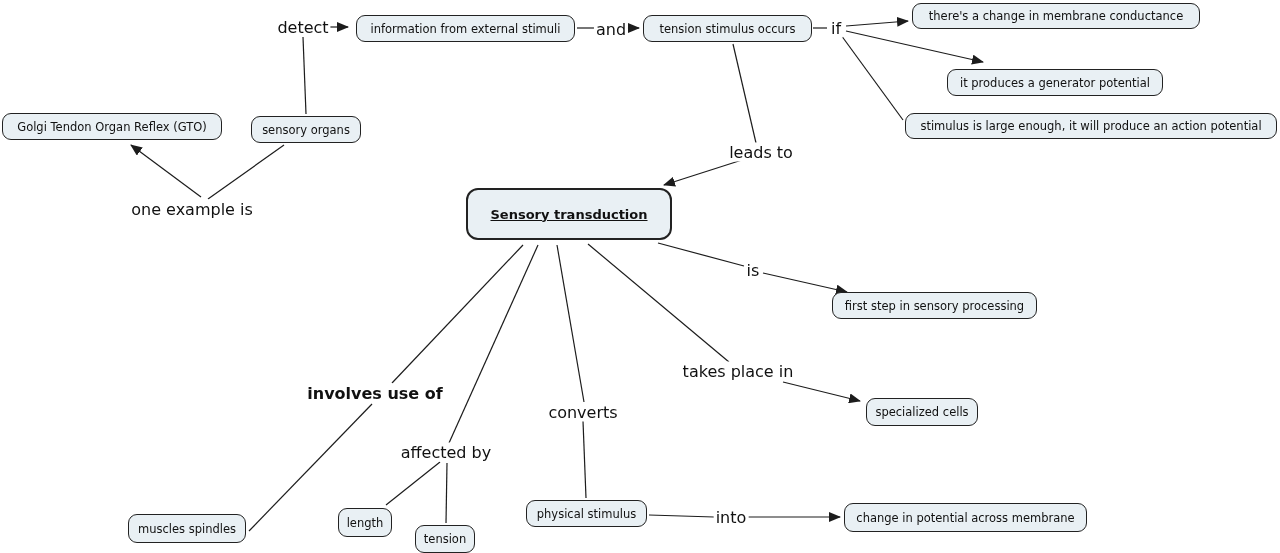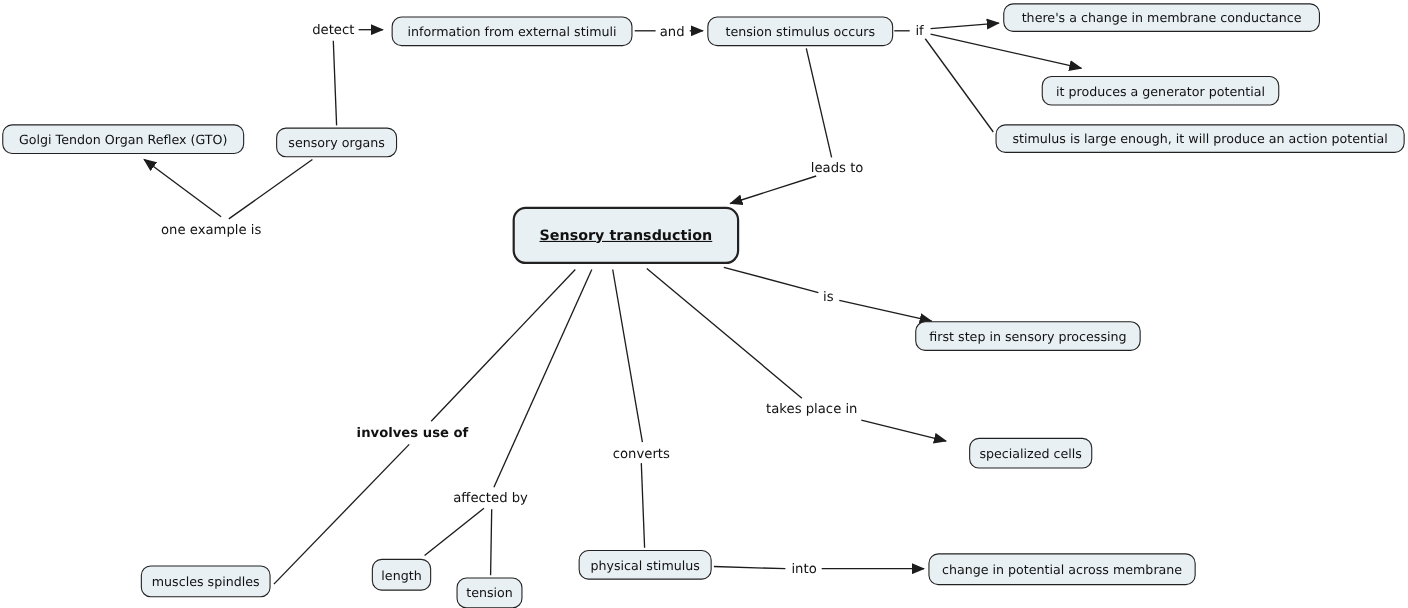--- a/index.html
+++ b/index.html
@@ -35,21 +35,21 @@
   .node.main {
     border-width: 2px;
     border-radius: 12px;
     font-size: 13px;
     font-weight: bold;
     text-decoration: underline;
   }
   .link-label {
     position: absolute;
     transform: translate(-50%, -50%);
-    font-size: 12px;
+    font-size: 16px;
     color: var(--text-color, #111);
     white-space: nowrap;
     background: #ffffff;
     padding: 0 2px;
     cursor: default;
   }
 </style>
 </head>
 <body>
 
@@ -91,21 +91,21 @@
   <div id="nodes-layer">
       <div class="node" style="left: 356px; top: 15px; width: 219px; height: 27px;">information from external stimuli</div>
       <div class="node" style="left: 643px; top: 15px; width: 169px; height: 27px;">tension stimulus occurs</div>
       <div class="node" style="left: 912px; top: 3px; width: 288px; height: 26px;">there's a change in membrane conductance</div>
       <div class="node" style="left: 947px; top: 69px; width: 216px; height: 27px;">it produces a generator potential</div>
       <div class="node" style="left: 905px; top: 113px; width: 372px; height: 26px;">stimulus is large enough, it will produce an action potential</div>
       <div class="node" style="left: 2px; top: 113px; width: 220px; height: 27px;">Golgi Tendon Organ Reflex (GTO)</div>
       <div class="node" style="left: 251px; top: 116px; width: 110px; height: 27px;">sensory organs</div>
       <div class="node main" style="left: 450px; top: 188px; width: 206px; height: 52px; margin-left: 16px;">Sensory transduction</div>
       <div class="node" style="left: 832px; top: 292px; width: 205px; height: 27px;">first step in sensory processing</div>
-      <div class="node" style="left: 866px; top: 398px; width: 112px; height: 28px; margin-left: 15px;">specialized cells</div>
+      <div class="node" style="left: 866px; top: 398px; width: 112px; height: 28px;">specialized cells</div>
       <div class="node" style="left: 128px; top: 514px; width: 118px; height: 29px;">muscles spindles</div>
       <div class="node" style="left: 338px; top: 508px; width: 54px; height: 29px;">length</div>
       <div class="node" style="left: 415px; top: 525px; width: 60px; height: 28px; text-align: center;">tension</div>
       <div class="node" style="left: 526px; top: 500px; width: 121px; height: 27px;">physical stimulus</div>
       <div class="node" style="left: 844px; top: 503px; width: 243px; height: 29px;">change in potential across membrane</div>
     </div>
   <div id="labels-layer">
       <span class="link-label" style="left: 303px; top: 27px;">detect</span>
       <span class="link-label" style="left: 611px; top: 29px;">and</span>
       <span class="link-label" style="left: 836px; top: 28px;">if</span>

